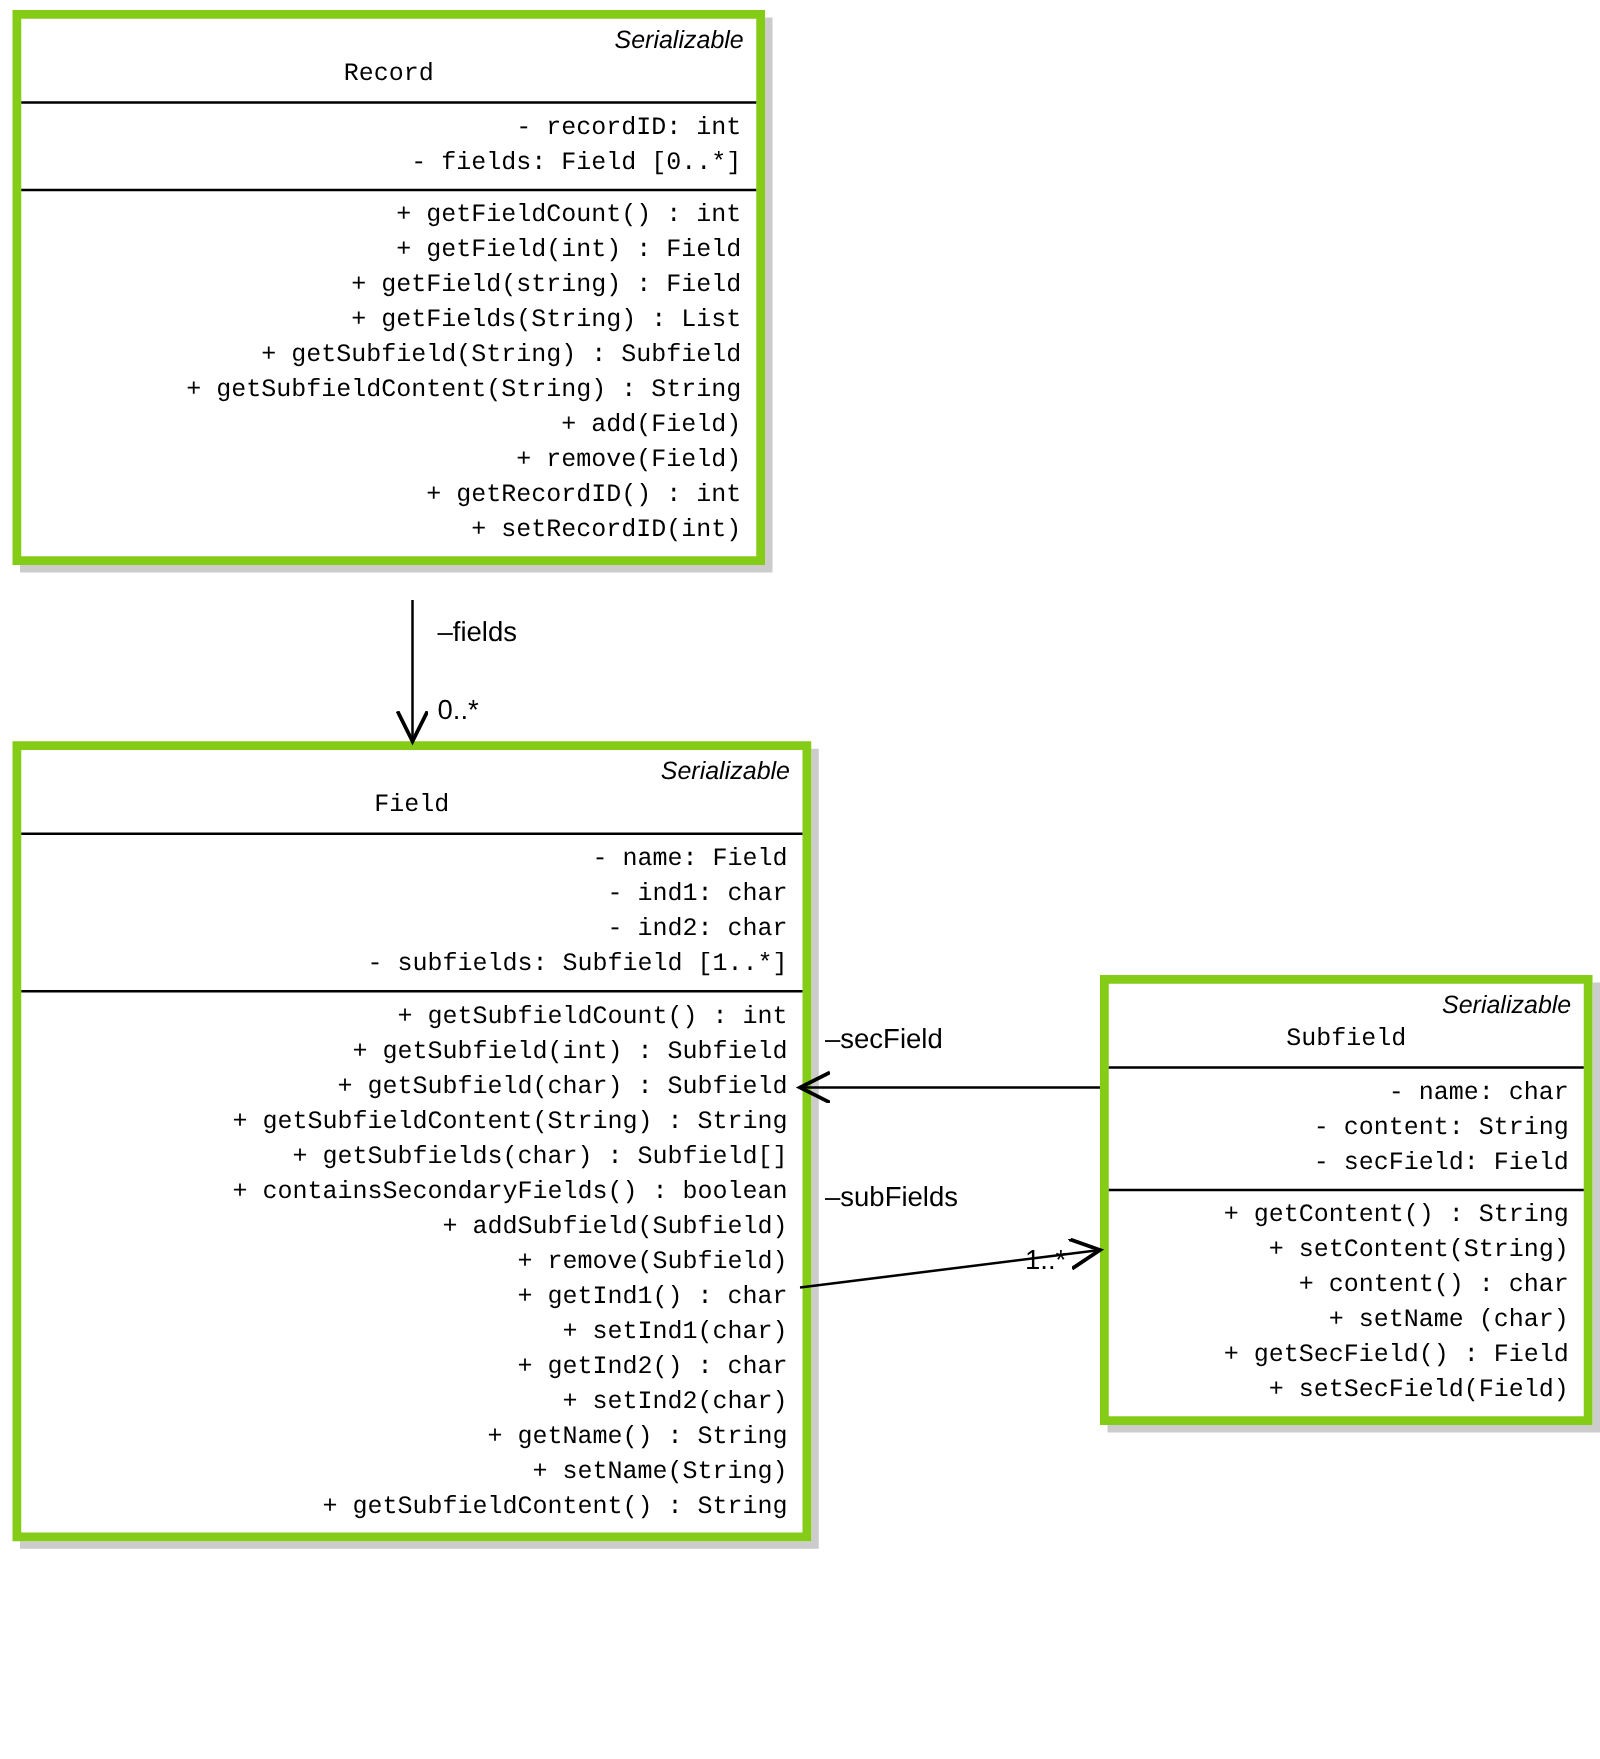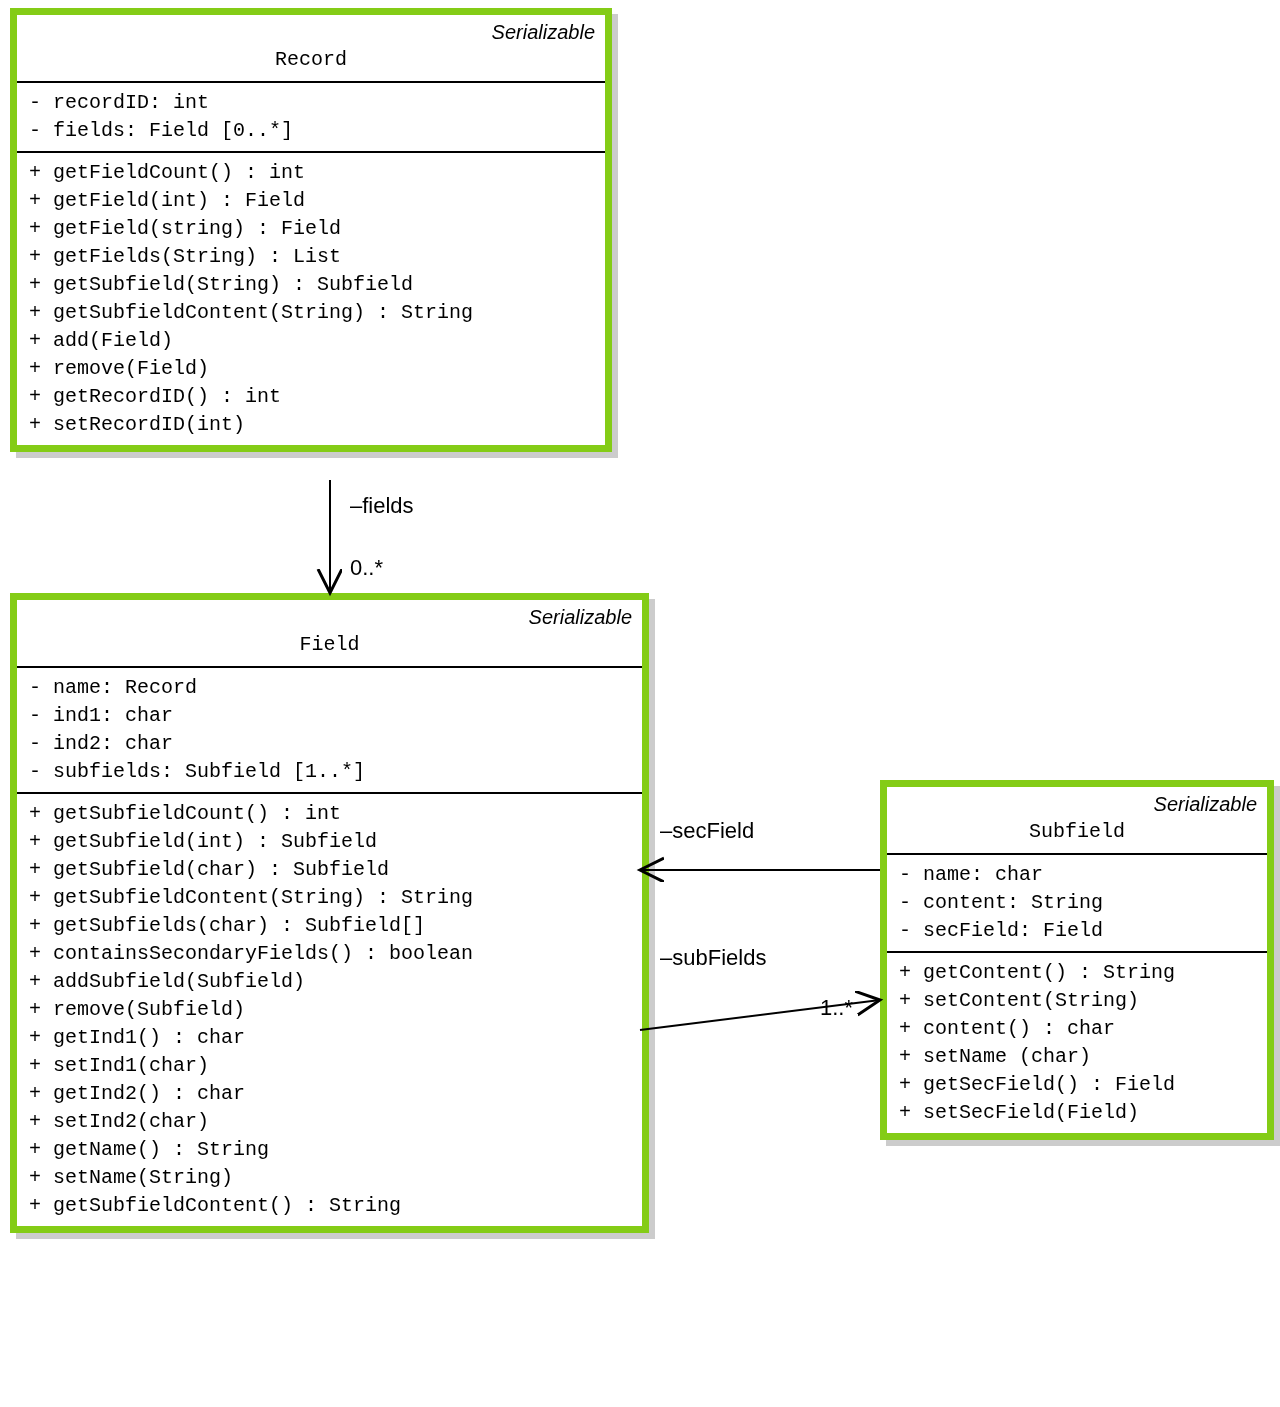--- a/index.html
+++ b/index.html
@@ -31,20 +31,21 @@
   .classname {
     font-family: "Courier New", monospace;
     font-size: 20px;
     text-align: center;
   }
   .uml-section {
     padding: 6px 12px;
     font-family: "Courier New", monospace;
     font-size: 20px;
     line-height: 1.4;
+    text-align: right;
   }
   .attrs {
     border-bottom: 2px solid #000;
   }
   .row {
     white-space: pre;
   }
   .assoc-label {
     position: absolute;
     font-family: Liberation Sans, sans-serif;
@@ -82,21 +83,21 @@
     <div class="row">+ setRecordID(int)</div>
   </div>
 </div>
 
 <div class="uml-class" style="left:10px; top:593px; width:625px;">
   <div class="uml-header">
     <div class="stereotype">Serializable</div>
     <div class="classname">Field</div>
   </div>
   <div class="uml-section attrs">
-    <div class="row">- name: Record</div>
+    <div class="row">- name: Field</div>
     <div class="row">- ind1: char</div>
     <div class="row">- ind2: char</div>
     <div class="row">- subfields: Subfield [1..*]</div>
   </div>
   <div class="uml-section">
     <div class="row">+ getSubfieldCount() : int</div>
     <div class="row">+ getSubfield(int) : Subfield</div>
     <div class="row">+ getSubfield(char) : Subfield</div>
     <div class="row">+ getSubfieldContent(String) : String</div>
     <div class="row">+ getSubfields(char) : Subfield[]</div>

